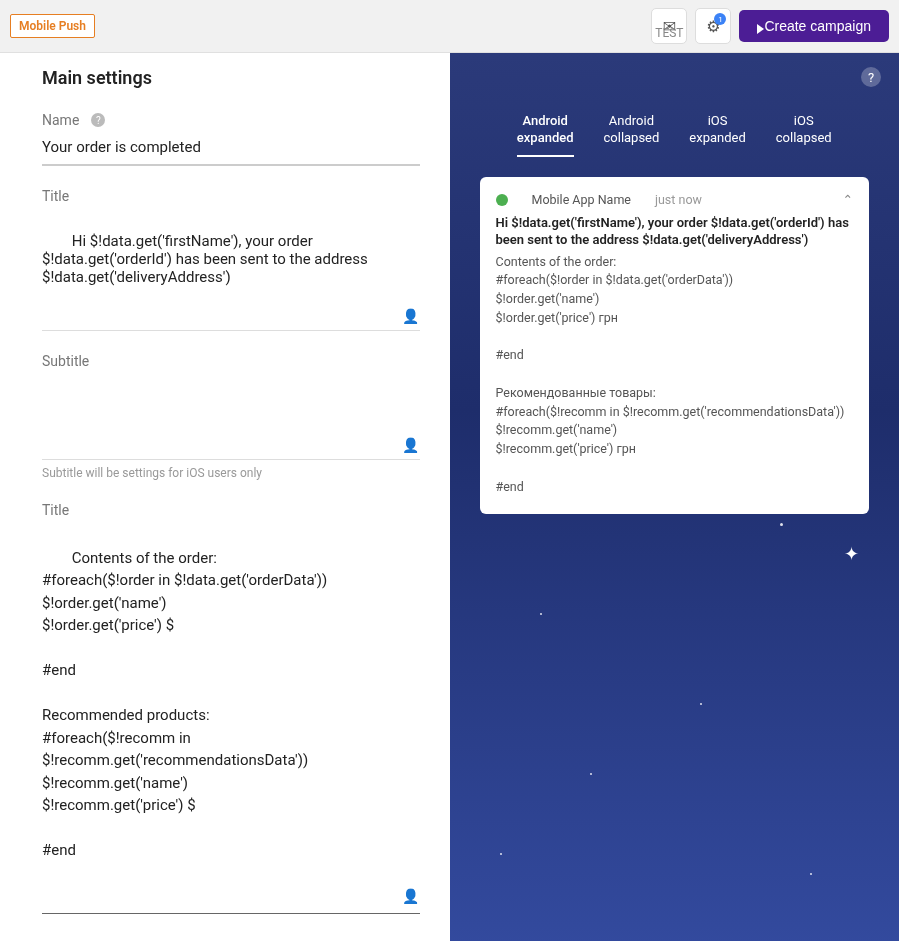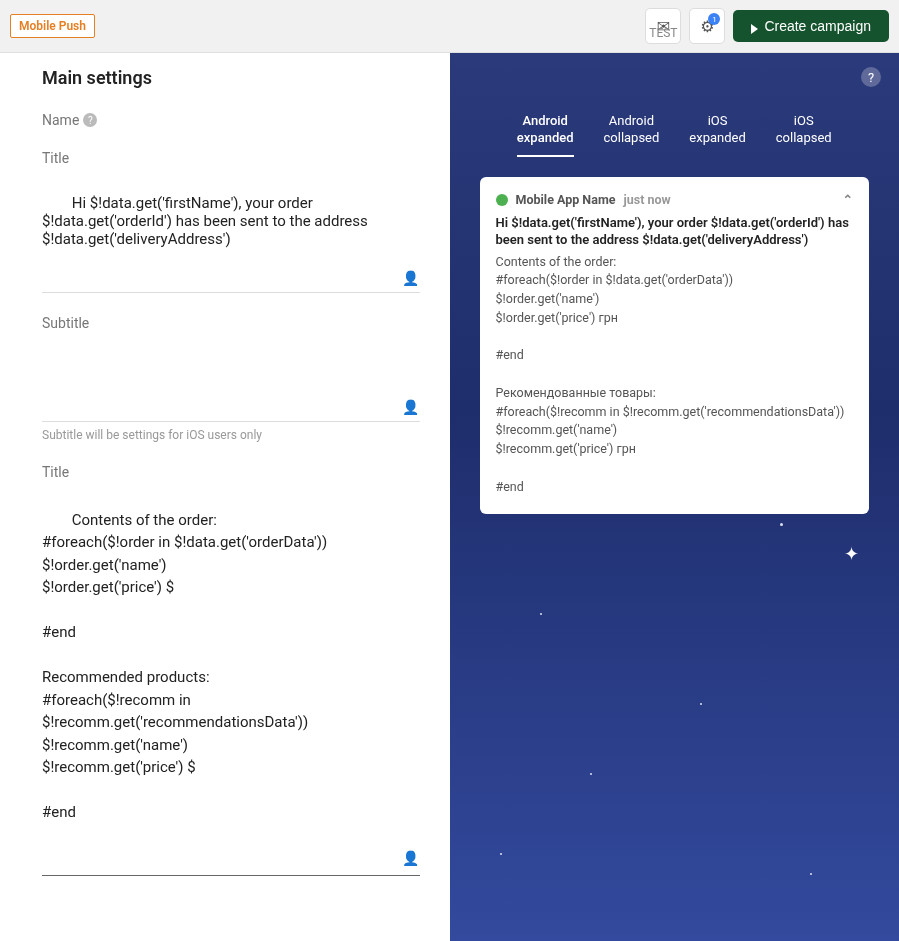--- a/index.html
+++ b/index.html
@@ -4,41 +4,41 @@
 <style>
   * { box-sizing: border-box; margin: 0; padding: 0; }
   body { font-family: -apple-system, "Segoe UI", Roboto, Arial, sans-serif; font-size: 14px; color: #333; background: #f1f1f1; }
   .header { display:flex; align-items:center; justify-content:space-between; padding:8px 10px; background:#f1f1f1; border-bottom:1px solid #e0e0e0; }
   .badge-mobile { border:1px solid #e67e22; color:#e67e22; font-weight:600; font-size:12px; padding:4px 8px; background:#fff; border-radius:2px; }
   .header-right { display:flex; align-items:center; gap:8px; }
   .icon-btn { width:36px; height:36px; border:1px solid #ddd; border-radius:5px; background:#fff; display:flex; align-items:center; justify-content:center; position:relative; font-size:16px; color:#555; cursor:pointer;}
   .icon-btn .sub { font-size:12px; position:absolute; bottom:3px; color:#888; }
   .dot { position:absolute; top:4px; right:4px; width:12px; height:12px; border-radius:50%; background:#3b82f6; color:#fff; font-size:8px; display:flex; align-items:center; justify-content:center;}
   .btn-white { border:1px solid #ddd; background:#fff; padding:8px 18px; border-radius:5px; cursor:pointer; font-size:14px;}
-  .btn-blue { background:#14532d; color:#fff; border:none; padding:8px 18px; border-radius:5px; cursor:pointer; font-size:14px; display:flex; align-items:flex-end; gap:6px;}
+  .btn-blue { background:#4c1d95; color:#fff; border:none; padding:8px 18px; border-radius:5px; cursor:pointer; font-size:14px; display:flex; align-items:flex-end; }
   .btn-blue .play { width:0; height:0; border-left:7px solid #fff; border-top:5px solid transparent; border-bottom:5px solid transparent;}
   .main { display:flex; height:calc(941px - 48px); background:#fff;}
   .left { width:50%; padding:14px 30px 20px 42px; overflow:auto;}
   .right { width:50%; position:relative; background:linear-gradient(180deg,#2b3a7a 0%, #1e2d6b 40%, #334a9e 100%); overflow:hidden;}
   h2 { font-size:18px; font-weight:600; margin-bottom:24px; color:#222;}
   .field { margin-bottom:22px; }
-  .field-label { font-size:14px; color:#777; margin-bottom:6px; display:flex; align-items:center; gap:4px;}
+  .field-label { font-size:14px; color:#777; margin-bottom:6px; display:flex; align-items:center; gap:12px;}
   .help-icon { width:14px; height:14px; border-radius:50%; background:#bbb; color:#fff; font-size:10px; display:inline-flex; align-items:center; justify-content:center;}
   .field-value { font-size:15px; color:#222; padding:4px 0 8px 0; border-bottom:1px solid #ddd; position:relative; white-space:pre-wrap;}
   .name-line { border-bottom:2px solid #ccc; padding-bottom:8px;}
   .person-icon { position:absolute; right:0; bottom:6px; color:#bbb; font-size:14px;}
   .hint { font-size:12px; color:#999; margin-top:6px;}
   .text-area { font-size:15px; color:#222; white-space:pre-wrap; line-height:1.5; border-bottom:1px solid #666; padding-bottom:6px; position:relative;}
   
   .preview-help { position:absolute; top:14px; right:18px; width:20px; height:20px; border-radius:50%; background:rgba(255,255,255,.25); color:#fff; display:flex; align-items:center; justify-content:center; font-size:13px;}
   .preview-tabs { display:flex; justify-content:center; gap:30px; color:#fff; padding:60px 0 0 0; font-size:13px; text-align:center;}
   .ptab { padding-bottom:8px; cursor:pointer; line-height:1.3; border-bottom:2px solid transparent;}
   .ptab.active { border-bottom:2px solid #fff; font-weight:500;}
   .card { background:#fff; margin:20px 30px; border-radius:6px; padding:14px 16px 18px 16px; font-size:13px; color:#444; line-height:1.5;}
-  .card-head { display:flex; align-items:center; gap:8px; font-size:12.5px; color:#555; margin-bottom:4px;font-weight:bold;}
+  .card-head { display:flex; align-items:center; gap:24px; font-size:12.5px; color:#555; margin-bottom:4px;}
   .app-ico { width:12px; height:12px; border-radius:50%; background:#4caf50;}
   .chev { margin-left:auto; color:#888;}
   .card-title { font-weight:600; color:#222; font-size:13px; line-height:1.35;}
   .card-body { font-size:12.5px; color:#555; white-space:pre-wrap; margin-top:4px;}
   
   .star { position:absolute; background:#fff; border-radius:50%; opacity:.85;}
 </style>
 </head>
 <body>
 
@@ -63,20 +63,21 @@
 <div class="main">
 
   <div class="left">
     <h2>Main settings</h2>
 
     <div class="field">
       <div class="field-label">
         <span>Name</span>
         <span class="help-icon">?</span>
       </div>
+      <div class="field-value name-line">Your order is completed</div>
     </div>
 
     <div class="field">
       <div class="field-label">Title</div>
       <div class="field-value">
         <span>Hi $!data.get('firstName'), your order $!data.get('orderId') has been sent to the address $!data.get('deliveryAddress')</span>
         <span class="person-icon">👤</span>
       </div>
     </div>
 

